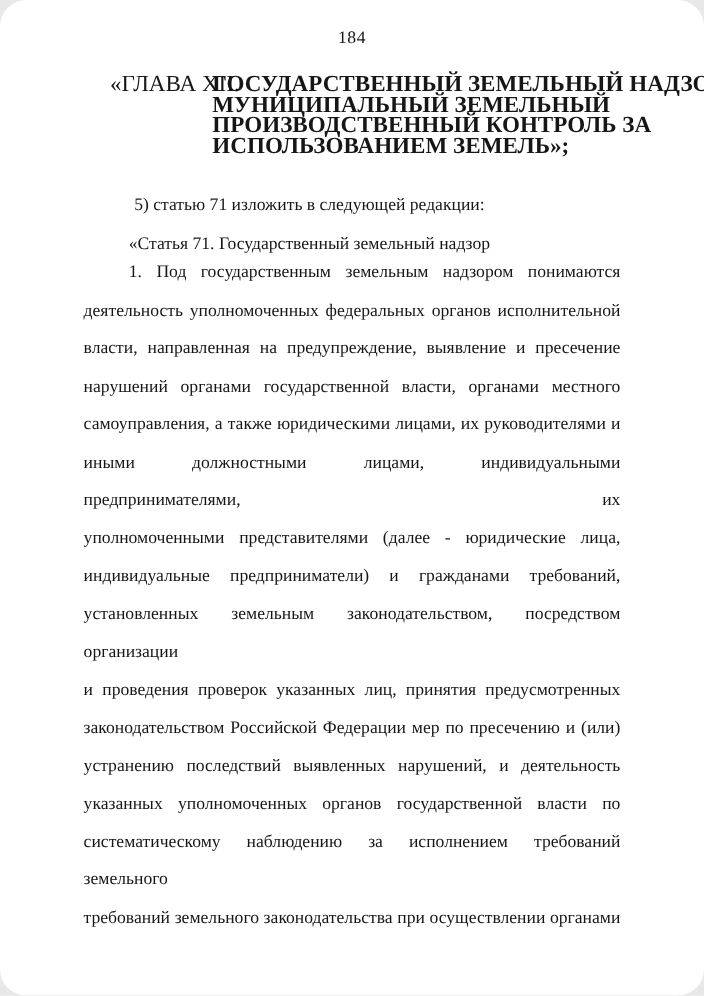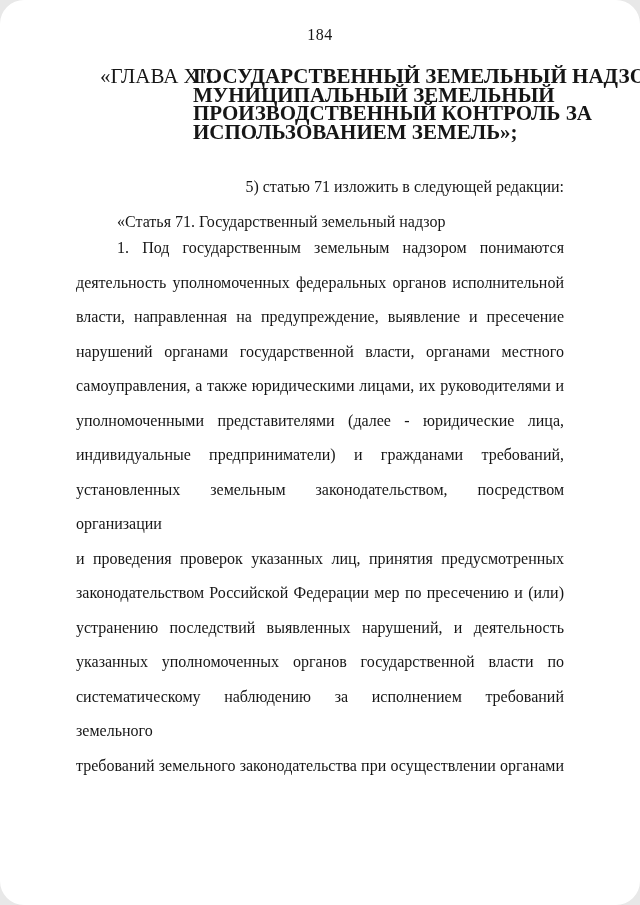--- a/index.html
+++ b/index.html
@@ -43,21 +43,20 @@
   .chapter-lines { font-weight: bold; }
   .chapter-lines .h-line { white-space: nowrap; }
   .intro {
     position: absolute;
     top: 177px;
     left: 76px;
     right: 76px;
     font-size: 16px;
     line-height: 20px;
     text-indent: 46px;
-    text-align: right;
   }
   .article-heading {
     position: absolute;
     top: 212px;
     left: 76px;
     right: 76px;
     font-size: 16px;
     line-height: 20px;
     text-indent: 41px;
   }
@@ -99,20 +98,21 @@
   <div class="article-heading">
     <span>«Статья 71. </span><span class="bold">Государственный земельный надзор</span>
   </div>
 
   <div class="para">
     <div class="p-line first">1. Под государственным земельным надзором понимаются</div>
     <div class="p-line">деятельность уполномоченных федеральных органов исполнительной</div>
     <div class="p-line">власти, направленная на предупреждение, выявление и пресечение</div>
     <div class="p-line">нарушений органами государственной власти, органами местного</div>
     <div class="p-line">самоуправления, а также юридическими лицами, их руководителями и</div>
+    <div class="p-line">иными должностными лицами, индивидуальными предпринимателями, их</div>
     <div class="p-line">уполномоченными представителями (далее - юридические лица,</div>
     <div class="p-line">индивидуальные предприниматели) и гражданами требований,</div>
     <div class="p-line">установленных земельным законодательством, посредством организации</div>
     <div class="p-line">и проведения проверок указанных лиц, принятия предусмотренных</div>
     <div class="p-line">законодательством Российской Федерации мер по пресечению и (или)</div>
     <div class="p-line">устранению последствий выявленных нарушений, и деятельность</div>
     <div class="p-line">указанных уполномоченных органов государственной власти по</div>
     <div class="p-line">систематическому наблюдению за исполнением требований земельного</div>
     <div class="p-line">требований земельного законодательства при осуществлении органами</div>
   </div>

